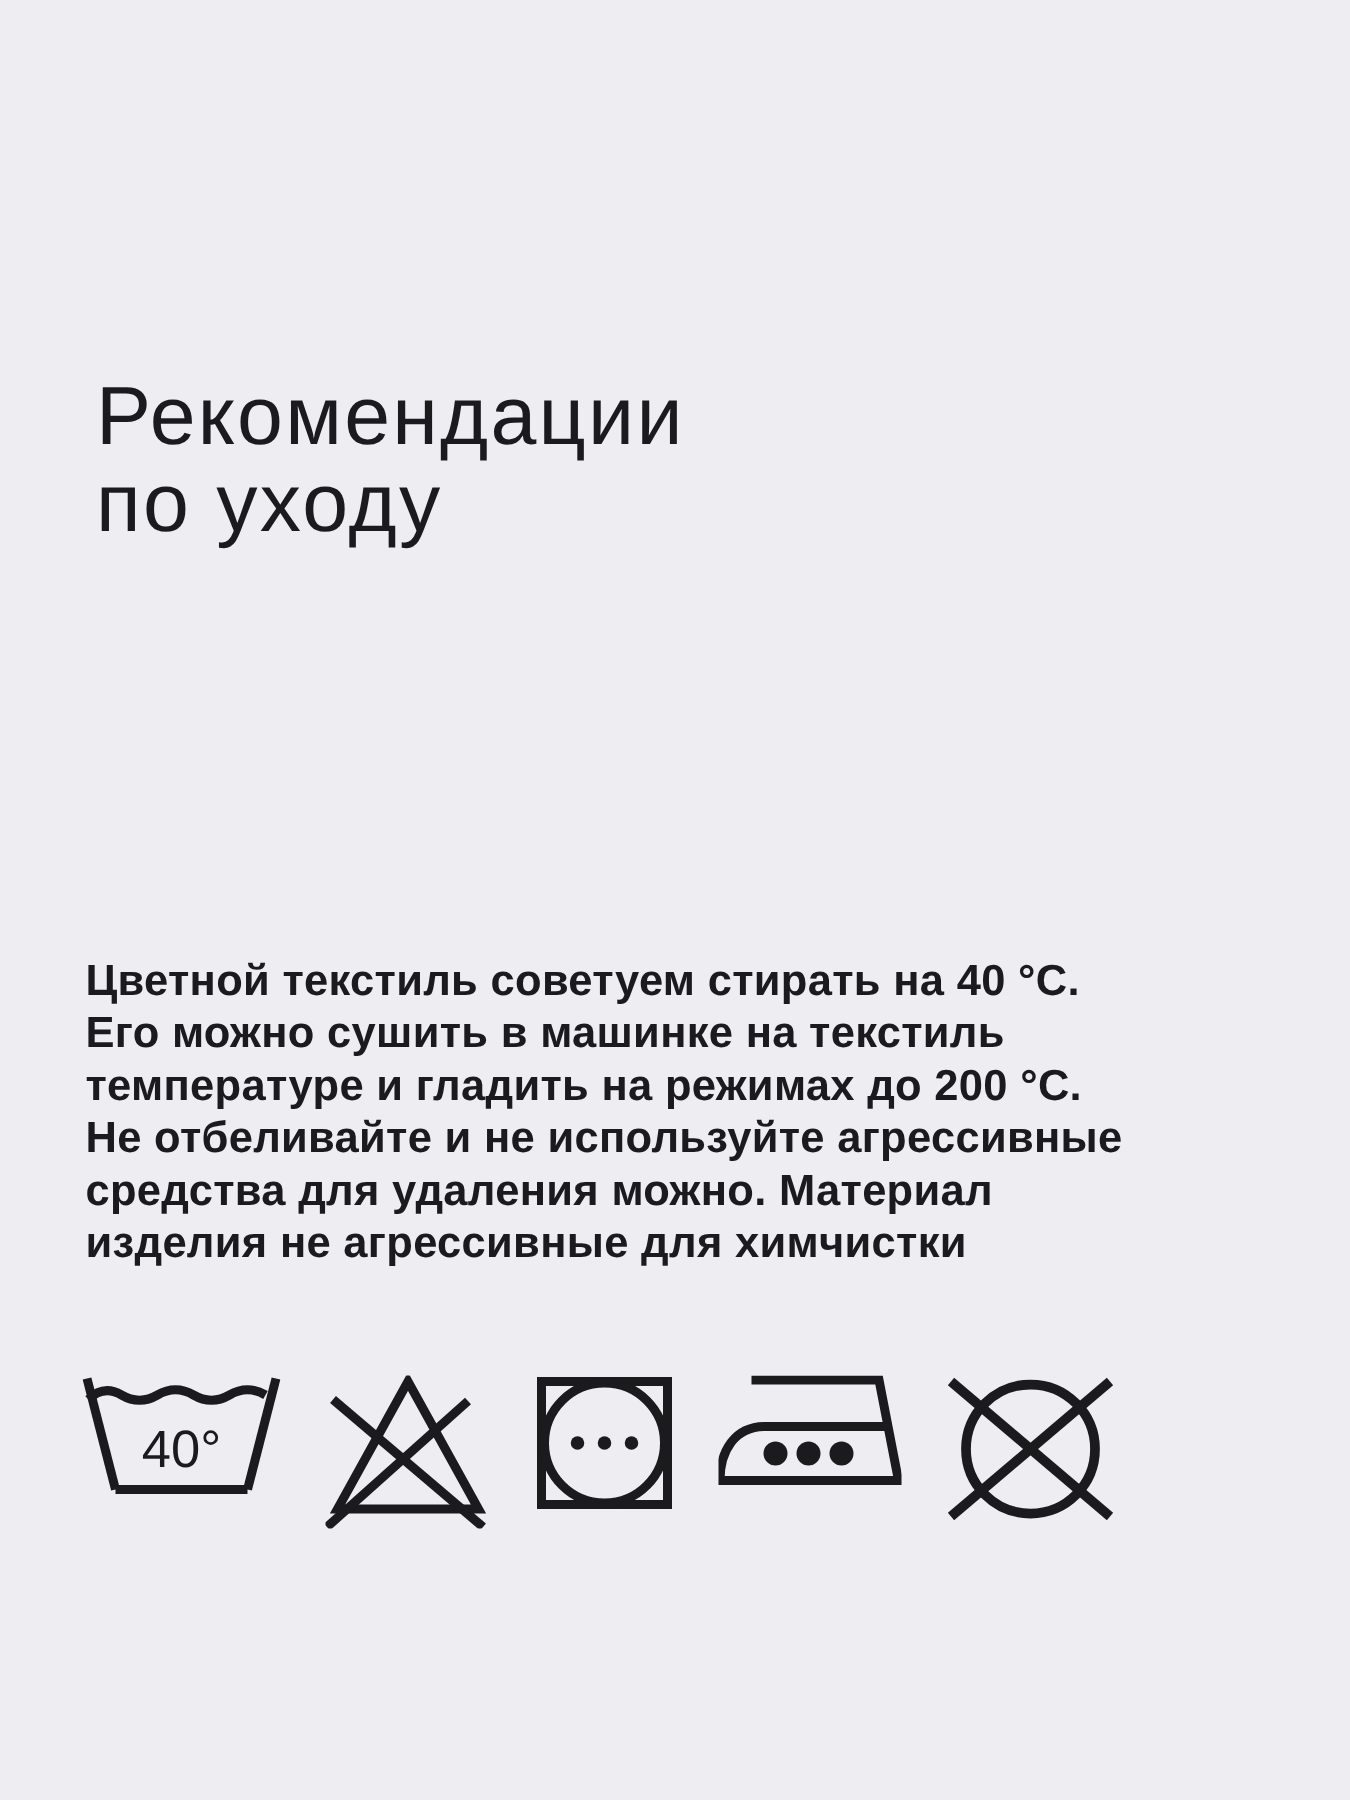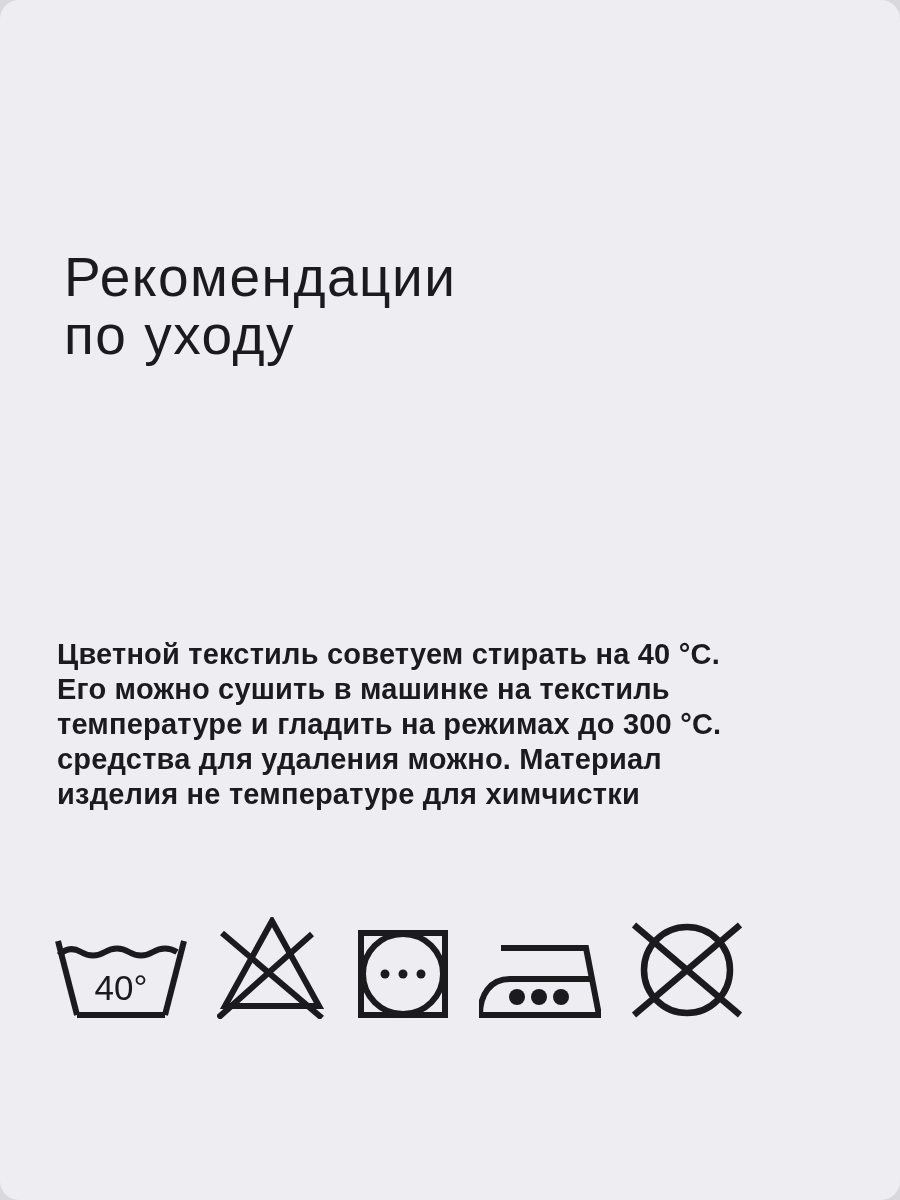--- a/index.html
+++ b/index.html
@@ -9,21 +9,20 @@
   * { margin: 0; padding: 0; box-sizing: border-box; }
   html, body { background: #d8d8dd; }
   .card {
     position: relative;
     width: 900px;
     height: 1200px;
     background: var(--bg);
     overflow: hidden;
     font-family: "Liberation Sans", sans-serif;
     color: var(--ink);
-    border-radius: 19px;
   }
   .title {
     position: absolute;
     left: 64px;
     top: 248px;
     font-size: 55px;
     line-height: 58px;
     font-weight: 400;
     letter-spacing: 1.5px;
     color: var(--ink);
@@ -40,21 +39,21 @@
     color: var(--ink);
   }
   .body-text .b-line { display: block; white-space: nowrap; }
   .symbols-row {
     position: absolute;
     left: 55px;
     top: 917px;
     width: 700px;
     height: 102px;
     display: flex;
-    align-items: flex-end;
+    align-items: flex-start;
     gap: 30px;
   }
   .symbols-row svg {
     display: block;
     color: var(--ink);
     flex: 0 0 auto;
   }
   .wash-temp-text {
     font-family: "Liberation Sans", sans-serif;
     font-size: 35px;
@@ -69,23 +68,24 @@
 <div class="card">
 
   <h1 class="title">
     <span class="t-line">Рекомендации</span>
     <span class="t-line">по уходу</span>
   </h1>
 
   <div class="body-text">
     <span class="b-line">Цветной текстиль советуем стирать на 40 °C.</span>
     <span class="b-line">Его можно сушить в машинке на текстиль</span>
-    <span class="b-line">температуре и гладить на режимах до 300 °C.</span>
+    <span class="b-line">температуре и гладить на режимах до 200 °C.</span>
+    <span class="b-line">Не отбеливайте и не используйте агрессивные</span>
     <span class="b-line">средства для удаления можно. Материал</span>
-    <span class="b-line">изделия не температуре для химчистки</span>
+    <span class="b-line">изделия не агрессивные для химчистки</span>
   </div>
 
   <div class="symbols-row">
 
     <svg width="132" height="80" viewBox="0 0 132 80" fill="none" stroke="currentColor" stroke-width="6">
       <path d="M3,2 L22,76"></path>
       <path d="M22,76 L110,76"></path>
       <path d="M110,76 L129,2"></path>
       <path d="M4,16 Q14,6 26,13 T50,13 T74,13 T98,13 T122,13"></path>
       <text class="wash-temp-text" x="66" y="61" text-anchor="middle">40°</text>

